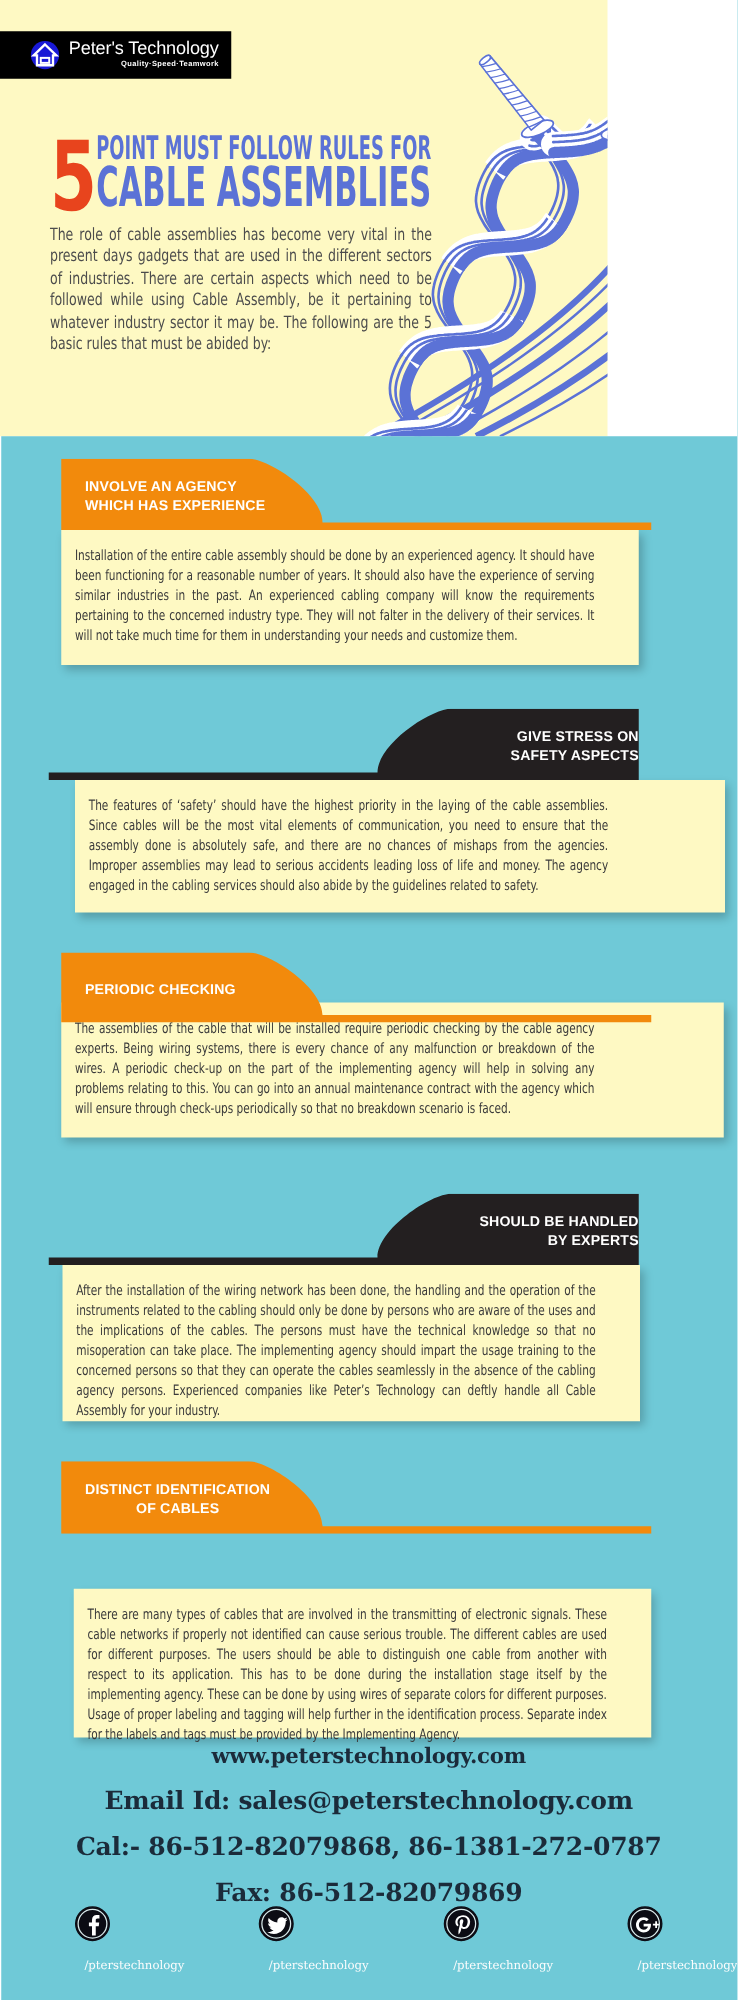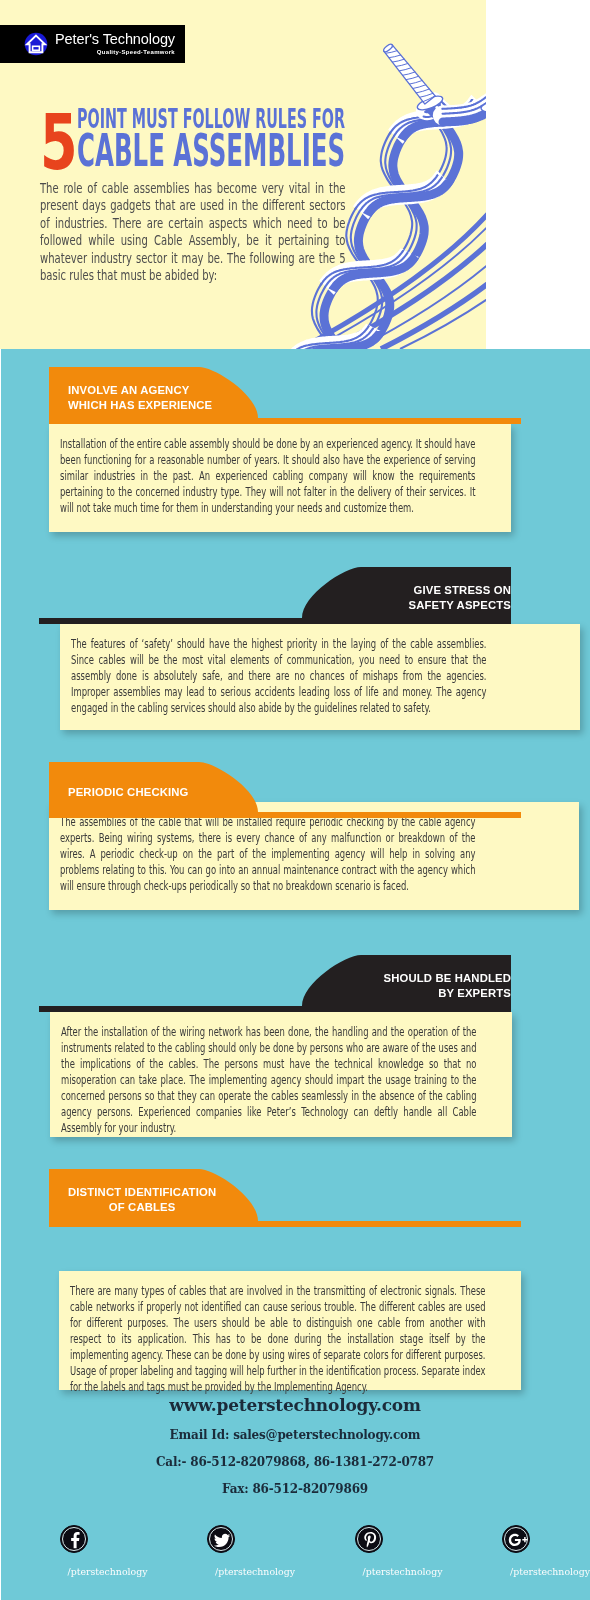--- a/index.html
+++ b/index.html
@@ -34,21 +34,21 @@
   .section { position:absolute; left:0; width:590px; }
   .hdr { position:absolute; left:0; top:0; width:590px; }
   .card { position:absolute; background:#fef9c3; box-shadow:3px 4px 7px rgba(0,0,0,0.22); }
   .card p { color:#3a3a3a; font-size:11.4px; line-height:16.05px; text-align:justify; font-family:"DejaVu Sans Condensed","Liberation Sans",sans-serif; transform:scaleX(0.8228); transform-origin:left top; width:505px; }
 
   .sec-title { position:absolute; color:#fff; font-size:11.3px; font-weight:bold; line-height:14.5px; letter-spacing:0.15px; }
 
   
   .footer { position:absolute; left:0; top:1395px; width:590px; text-align:center; }
   .f-site { color:#1b2b3a; font-size:17px; font-weight:bold; font-family:"DejaVu Serif", serif; letter-spacing:-0.2px; }
-  .f-line { color:#1b2b3a; font-size:12px; font-weight:bold; font-family:"DejaVu Serif", serif; margin-top:13px; letter-spacing:-0.2px; }
+  .f-line { color:#1b2b3a; font-size:20px; font-weight:bold; font-family:"DejaVu Serif", serif; margin-top:13px; letter-spacing:-0.2px; }
   .socials { position:absolute; left:0; top:1525px; width:590px; display:flex; }
   .soc { flex:1 1 0; text-align:center; }
   .soc-circle { width:28px; height:28px; border-radius:50%; background:#0c0c14; display:inline-block; position:relative; border:1.6px solid #0c0c14; outline:1.2px solid #d8e8ea; outline-offset:-3px; }
   .soc-handle { display:block; margin-top:9px; color:#fdfdfd; font-size:9.4px; font-family:"DejaVu Serif", serif;text-align:right; }
   svg { display:block; }
   .sec1 { top:367px; height:179px; }
   .card1 { left:49px; top:57px; width:462px; height:108px; padding:12px 35px 0 11px; }
   .title1 { left:68px; top:16px; text-align:left; }
   .sec2 { top:567px; height:177px; }
   .card2 { left:60px; top:57px; width:520px; height:106px; padding:12px 35px 0 11px; }

